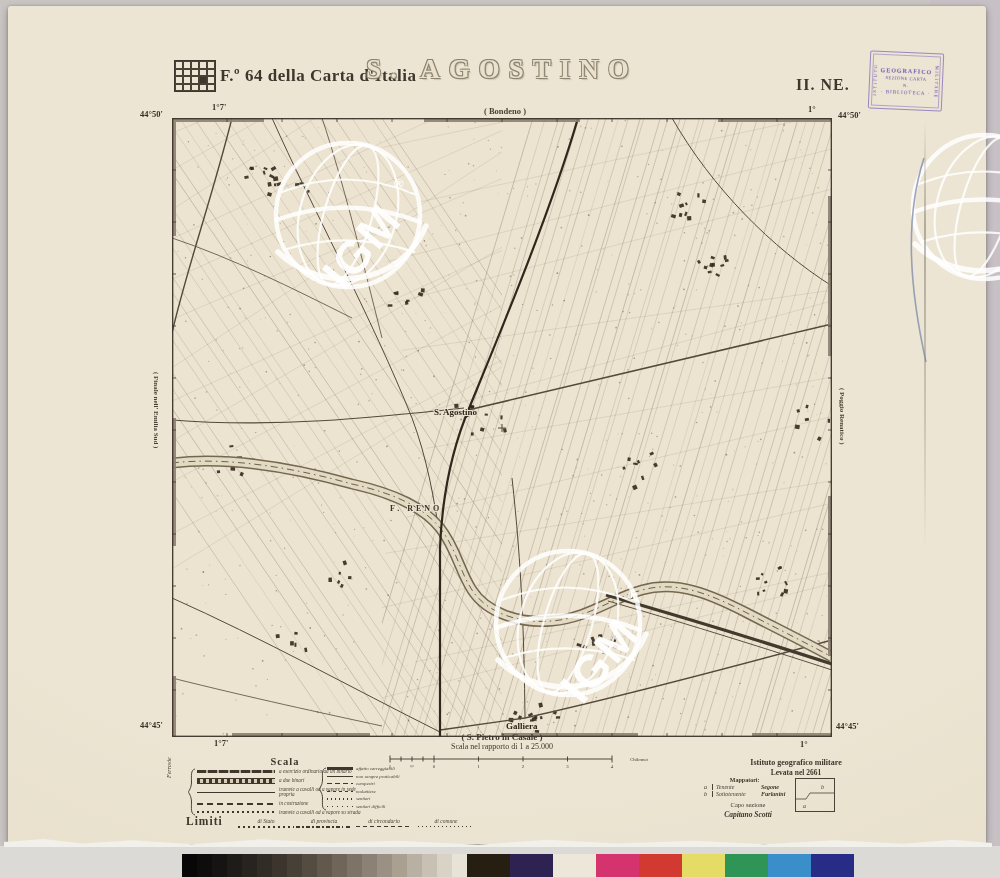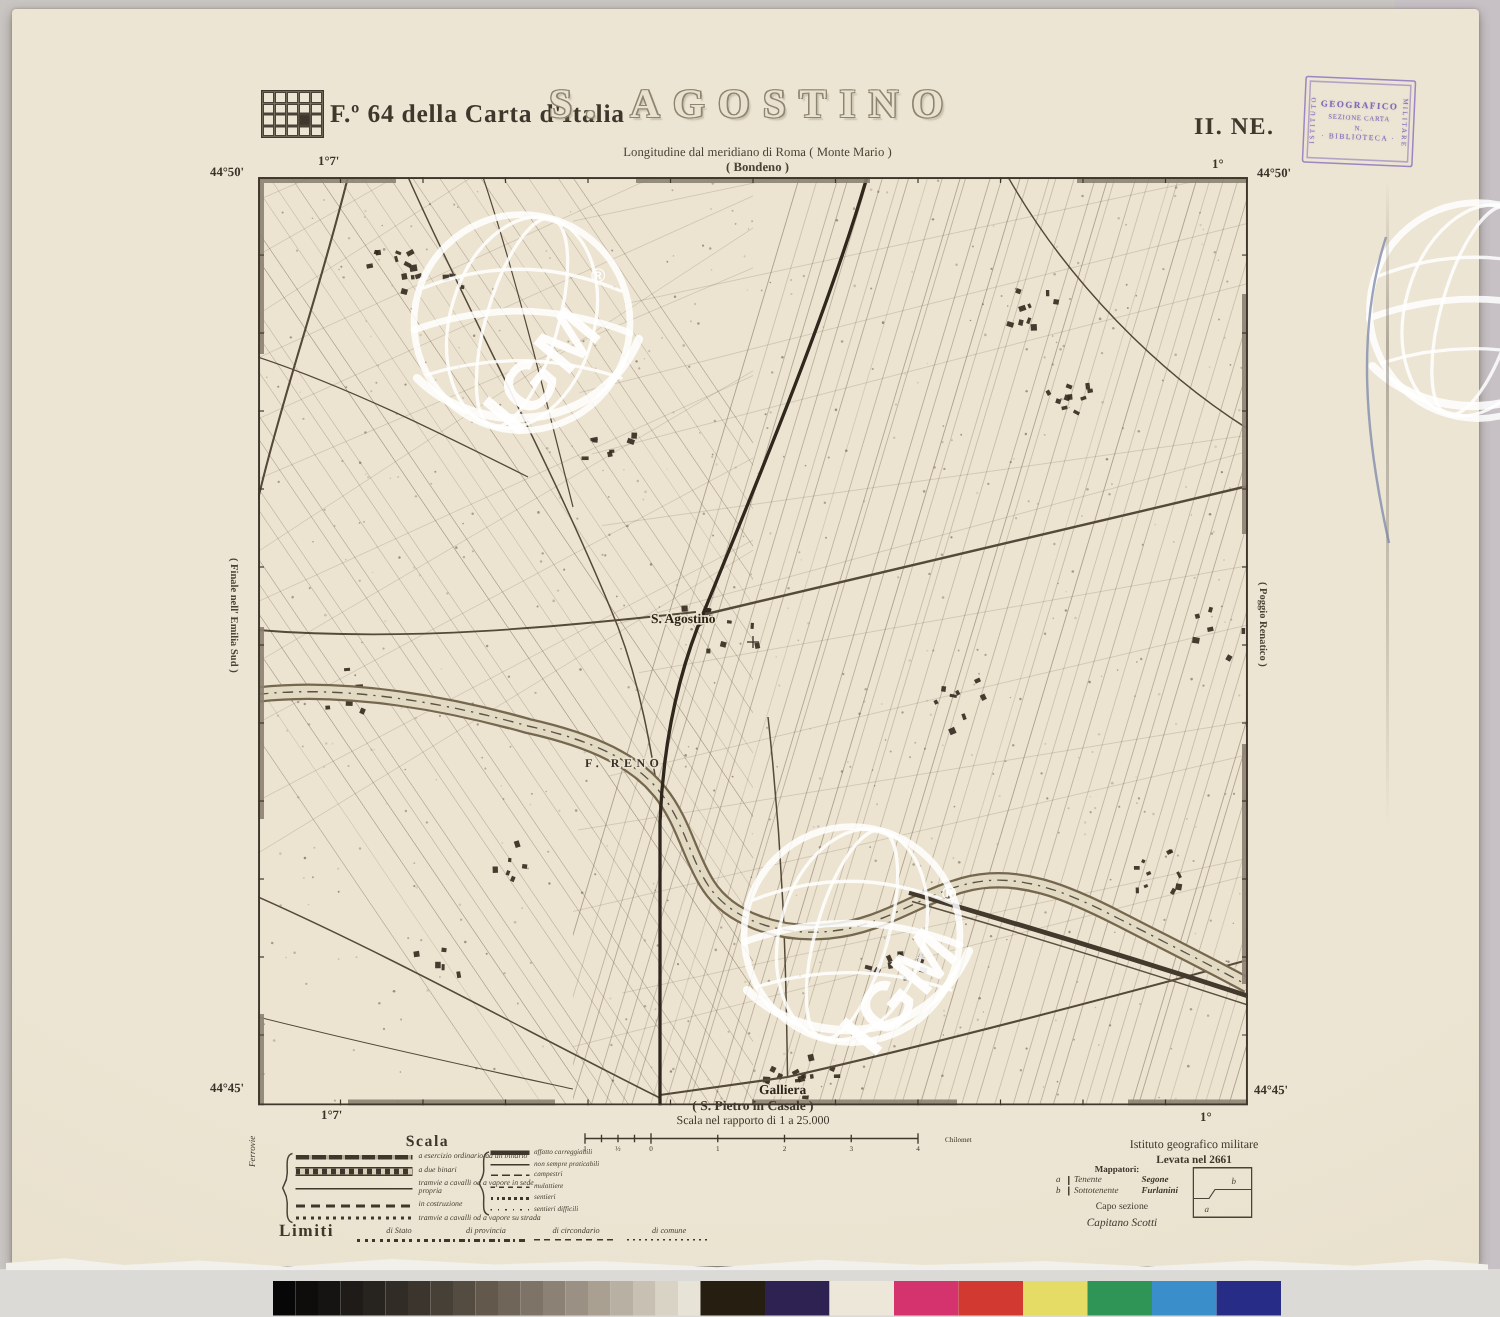--- a/index.html
+++ b/index.html
@@ -83,30 +83,30 @@
   .sym.r6{height:1.2px;background:repeating-linear-gradient(90deg,#3f362c 0 1px,transparent 1px 5px);}
   
   .limiti-head{left:186px;top:815px;font-size:11.5px;font-weight:bold;letter-spacing:1px;z-index:3;}
   .limitem{z-index:3;width:56px;}
   .limitem .lab{font-size:5.5px;font-style:italic;text-align:center;color:#4a4236;margin-bottom:1.5px;}
   .limsym{height:2.5px;background:repeating-linear-gradient(90deg,#3f362c 0 2px,transparent 2px 5px);}
   .limsym.l2{height:2px;background:repeating-linear-gradient(90deg,#3f362c 0 4px,transparent 4px 6px,#3f362c 6px 7.5px,transparent 7.5px 10px);}
   .limsym.l3{height:1.5px;background:repeating-linear-gradient(90deg,#3f362c 0 4px,transparent 4px 7px);}
   .limsym.l4{height:1.2px;background:repeating-linear-gradient(90deg,#3f362c 0 1.2px,transparent 1.2px 4px);}
   
-  .cred-inst{left:716px;top:758px;width:160px;text-align:center;font-size:8px;font-weight:normal;z-index:3;}
+  .cred-inst{left:716px;top:758px;width:160px;text-align:center;font-size:8px;font-weight:bold;z-index:3;}
   .cred-surv{left:716px;top:768px;width:160px;text-align:center;font-size:7.5px;font-weight:bold;z-index:3;}
   .mappers{left:704px;top:777px;z-index:3;font-size:6px;}
   .mappers .mh{text-align:center;font-weight:bold;margin-bottom:1px;}
   .mappers .mr{display:flex;gap:3px;align-items:baseline;margin-bottom:1px;}
   .mappers .key{width:6px;border-right:.5px solid #4a4236;padding-right:2px;font-style:italic;}
   .mappers .rank{font-style:italic;width:42px;color:#4a4236;}
   .mappers .nm{font-style:italic;font-weight:bold;}
   .chief{left:708px;top:801px;width:80px;text-align:center;font-size:6.5px;z-index:3;}
-  .chief .nm{font-style:italic;font-weight:normal;font-size:7.5px;margin-top:2px;}
+  .chief .nm{font-style:italic;font-weight:bold;font-size:7.5px;margin-top:2px;}
   .idxrect{left:795px;top:778px;z-index:3;}
   
   .crease{left:924px;top:120px;width:2px;height:430px;z-index:7;
           background:linear-gradient(180deg,rgba(90,80,70,0),rgba(90,80,70,.4) 25%,rgba(90,80,70,.22) 70%,rgba(90,80,70,0));}
   .bluemark{left:890px;top:150px;z-index:7;}
   
   .calib{left:182px;top:854px;height:23px;display:flex;z-index:3;}
   .calib .sw{height:23px;}
 </style>
 </head>
@@ -136,21 +136,20 @@
       <div class="cell"></div>
     <div class="cell"></div>
       <div class="cell"></div>
       <div class="cell"></div>
       <div class="cell"></div>
       <div class="cell"></div>
   </div>
   <div class="abs sheetlabel">F.º 64 della Carta d'Italia</div>
   <div class="abs maptitle">S. AGOSTINO</div>
   <div class="abs quadrant">II. NE.</div>
-  <div class="abs subtitle">Longitudine dal meridiano di Roma ( Monte Mario )</div>
   <div class="abs adjtop">( Bondeno )</div>
 
   <div class="abs stamp">
     <span class="side sideL">ISTITUTO</span>
     <span class="side sideR">MILITARE</span>
     <div class="inner">
       <div class="l1">GEOGRAFICO</div>
       <div class="l2">SEZIONE CARTA</div>
       <div class="l3">N.</div>
       <div class="l4">· BIBLIOTECA ·</div>

